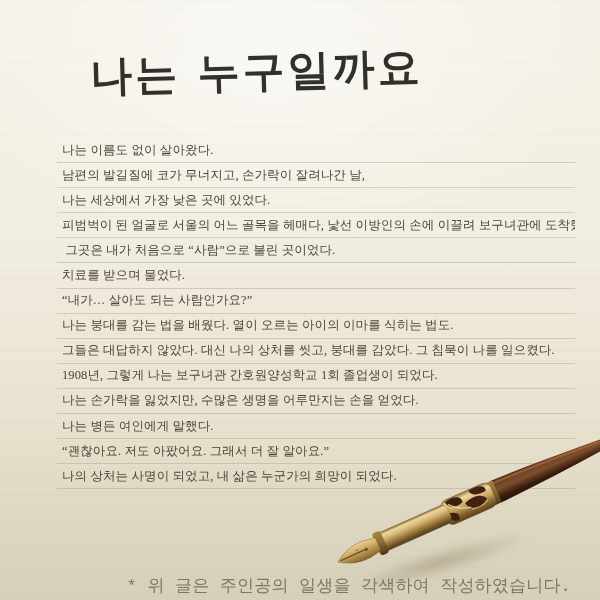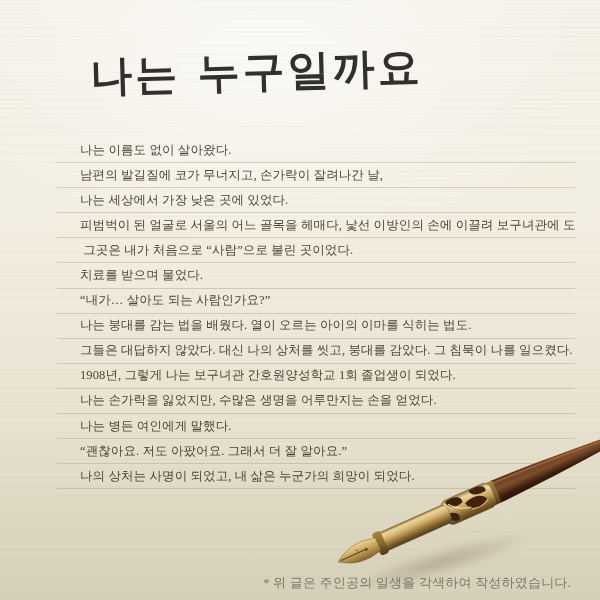--- a/index.html
+++ b/index.html
@@ -50,21 +50,20 @@
     align-items: center;
     border-bottom: 1px solid rgba(150,138,102,0.32);
     overflow: hidden;
   }
   .row-text {
     padding-left: 5px;
     font-size: 12.5px;
     letter-spacing: 0.1px;
     color: #4a4437;
     white-space: pre;
-    margin-left: 18px;
   }
   .pen-shadow {
     position: absolute;
     left: 346px; top: 549px;
     width: 190px; height: 26px;
     background: radial-gradient(ellipse at 50% 50%, rgba(85,70,40,0.28), rgba(85,70,40,0) 70%);
     filter: blur(3px);
     transform: rotate(-16deg);
     z-index: 2;
   }
@@ -72,24 +71,24 @@
     position: absolute;
     left: 336px; top: 530px;
     width: 310px; height: 64px;
     transform: rotate(-24deg);
     transform-origin: 2px 32px;
     z-index: 3;
   }
   .footnote {
     position: absolute;
     right: 29px; top: 574px;
-    font-size: 13px;
+    font-size: 17px;
     letter-spacing: 0.2px;
     color: #7b7669;
-    font-family: Liberation Serif, serif;
+    font-family: Liberation Mono, monospace;
     z-index: 2;
   }
 </style>
 </head>
 <body>
 
 <div class="canvas">
 
   <h1 class="title">나는 누구일까요</h1>
 

